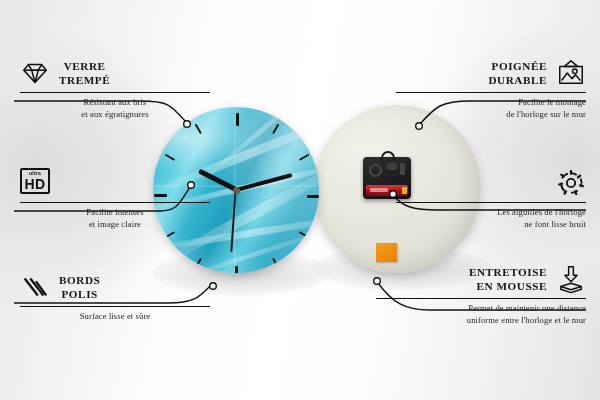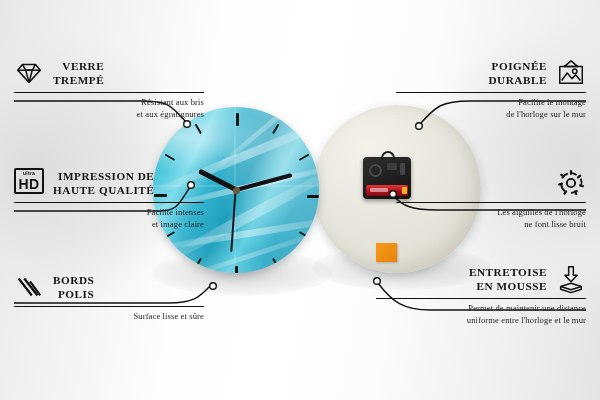--- a/index.html
+++ b/index.html
@@ -80,21 +80,21 @@
   }
   #battery-tip { position:absolute; right:1px; top:2px; width:5px; height:7px; background:#e8b529; border-radius:1px; }
   #battery-label { position:absolute; left:4px; top:3px; width:18px; height:4px; background:rgba(255,255,255,.5); border-radius:1px; }
   #foam-spacer {
     position:absolute; left:63px; top:138px; width:21px; height:19px;
     background:linear-gradient(145deg,#f79b1a,#e8820c); box-shadow:1px 1px 2px rgba(0,0,0,.22);
   }
 
   
   .callout { position:absolute; z-index:5; }
-  .callout.left  { left:14px;  width:190px; text-align:right; }
+  .callout.left  { left:20px;  width:190px; text-align:center; }
   .callout.right { right:14px; width:190px; text-align:right; }
 
   .head { display:flex; align-items:center; gap:9px; }
   .callout.right .head { justify-content:flex-end; }
   .callout.left  .head { flex-direction:row; }
 
   .title { font-size:11.2px; font-weight:700; letter-spacing:.55px; color:#141414; line-height:1.28; text-transform:uppercase; }
   .rule { height:1.4px; background:#121212; margin:4px 0 4px 0; width:100%; }
   .desc { font-size:8.6px; color:#262626; line-height:1.36; letter-spacing:.1px; }
 
@@ -226,23 +226,20 @@
   </div>
 
   <div class="callout left" style="top:168px">
     <div class="head">
       <span class="ico">
         <span class="hd-badge">
           <span class="u">ultra</span>
           <span class="h">HD</span>
         </span>
       </span>
-      <span class="title">
-        <span>IMPRESSION DE</span><br><span>HAUTE QUALITÉ</span>
-      </span>
     </div>
     <div class="rule"></div>
     <div class="desc">
       <span>Facilite intenses</span><br><span>et image claire</span>
     </div>
   </div>
 
   <div class="callout left" style="top:272px">
     <div class="head">
       <span class="ico">

